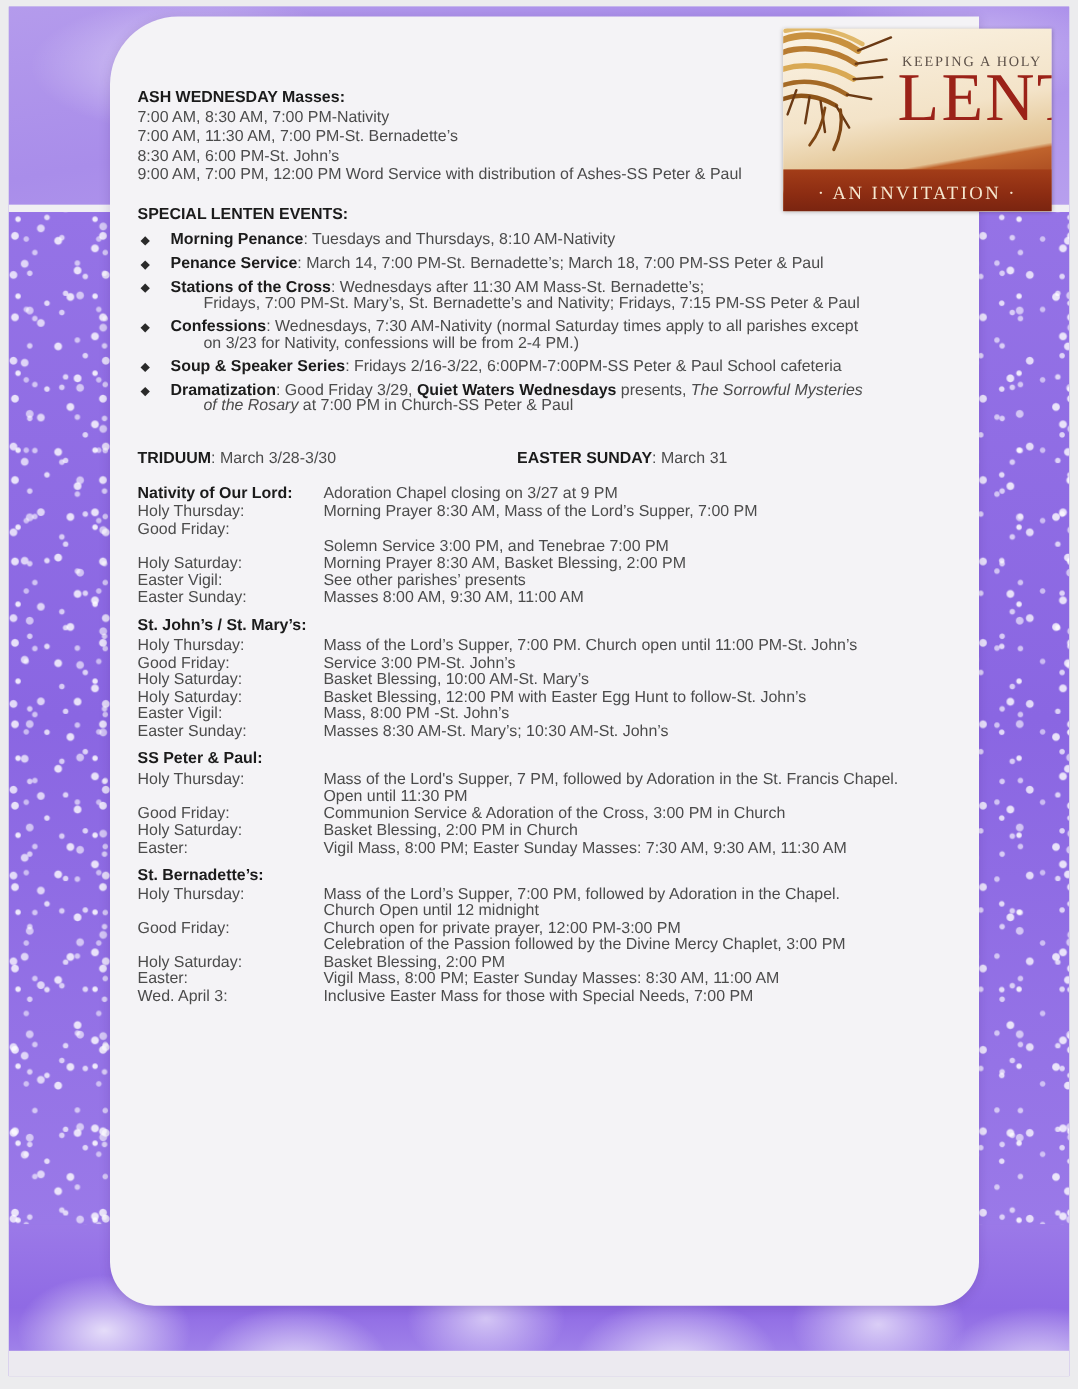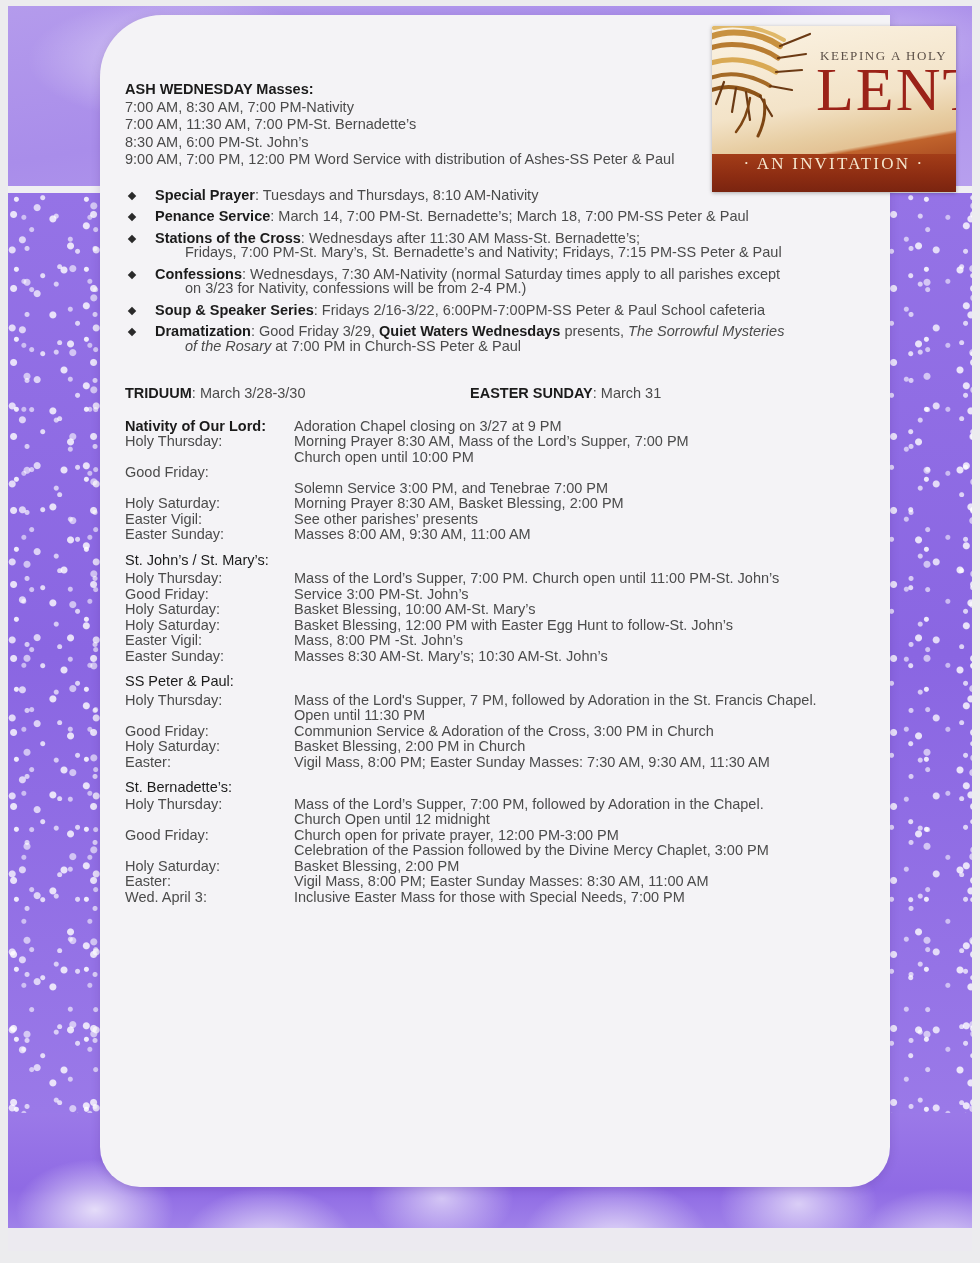--- a/index.html
+++ b/index.html
@@ -161,21 +161,21 @@
   }
   .banner-inv-band {
     position: absolute;
     left: 0; bottom: 0;
     width: 244px;
     height: 38px;
     background: linear-gradient(180deg, #a33d18 0%, #8c2c12 60%, #7a2410 100%);
   }
   .banner-invitation {
     position: absolute;
-    left: 0; bottom: 18px;
+    left: 0; bottom: 6px;
     width: 244px;
     text-align: center;
     font-family: "Liberation Serif", serif;
     font-size: 17px;
     letter-spacing: 2.2px;
     color: #f6e7cf;
     white-space: nowrap;
   }
 
   
@@ -234,21 +234,21 @@
     width: 169px;
     flex: 0 0 169px;
     white-space: nowrap;
   }
   .sched-value {
     flex: 1 1 auto;
     white-space: nowrap;
   }
 
   .group-head {
-    font-weight: normal;
+    font-weight: bold;
     color: #1b1b1b;
     margin-bottom: 4px;
   }
   em { font-style: italic; }
   b  { font-weight: bold; color: #1b1b1b; }
 
   .spacer-sm { height: 10px; }
   .spacer-md { height: 18px; }
   .spacer-lg { height: 26px; }
 </style>
@@ -300,24 +300,25 @@
       <div class="row-line"><span class="hd">ASH WEDNESDAY Masses</span><span class="hd">:</span></div>
       <div class="row-line">7:00 AM, 8:30 AM, 7:00 PM-Nativity</div>
       <div class="row-line">7:00 AM, 11:30 AM, 7:00 PM-St. Bernadette’s</div>
       <div class="row-line">8:30 AM, 6:00 PM-St. John’s</div>
       <div class="row-line">9:00 AM, 7:00 PM, 12:00 PM Word Service with distribution of Ashes-SS Peter &amp; Paul</div>
     </div>
 
     <div class="spacer-md"></div>
 
     <div>
+      <div class="row-line" style="margin-bottom:9px;"><span class="section-title">SPECIAL LENTEN EVENTS</span><span class="section-title">:</span></div>
 
       <ul class="bullets">
         <li>
-          <span class="diamond"></span><b>Special Prayer</b><span>: Tuesdays and Thursdays, 8:10 AM-Nativity</span>
+          <span class="diamond"></span><b>Morning Penance</b><span>: Tuesdays and Thursdays, 8:10 AM-Nativity</span>
         </li>
         <li>
           <span class="diamond"></span><b>Penance Service</b><span>:  March 14, 7:00 PM-St. Bernadette’s; March 18, 7:00 PM-SS Peter &amp; Paul</span>
         </li>
         <li>
           <span class="diamond"></span><b>Stations of the Cross</b><span>: Wednesdays after 11:30 AM Mass-St. Bernadette’s;</span>
           <span class="indent2">Fridays, 7:00 PM-St. Mary’s, St. Bernadette’s and Nativity;  Fridays, 7:15 PM-SS Peter &amp; Paul</span>
         </li>
         <li>
           <span class="diamond"></span><b>Confessions</b><span>: Wednesdays, 7:30 AM-Nativity (normal Saturday times apply to all  parishes except</span>
@@ -346,21 +347,20 @@
       <div class="sched-row">
         <div class="sched-label"><span class="hd">Nativity of Our Lord</span><span class="hd">:</span></div>
         <div class="sched-value">Adoration Chapel closing on 3/27 at 9 PM</div>
       </div>
       <div class="sched-row">
         <div class="sched-label">Holy Thursday:</div>
         <div class="sched-value">Morning Prayer 8:30 AM, Mass of the Lord’s Supper, 7:00 PM</div>
       </div>
       <div class="sched-row">
         <div class="sched-label"></div>
-        <div class="sched-value">Church open until 10:00 PM</div>
       </div>
       <div class="sched-row">
         <div class="sched-label">Good Friday:</div>
       </div>
       <div class="sched-row">
         <div class="sched-label"></div>
         <div class="sched-value">Solemn Service 3:00 PM, and Tenebrae 7:00 PM</div>
       </div>
       <div class="sched-row">
         <div class="sched-label">Holy Saturday:</div>

